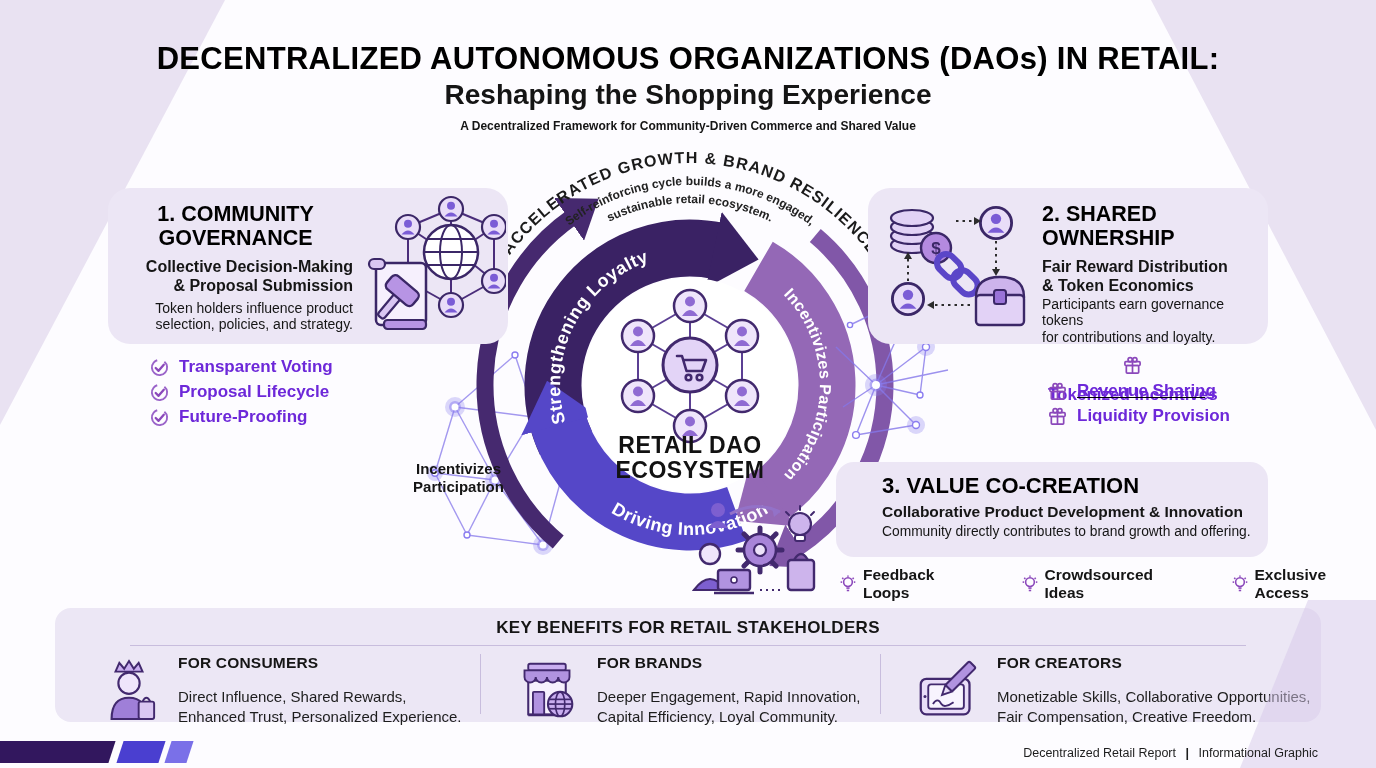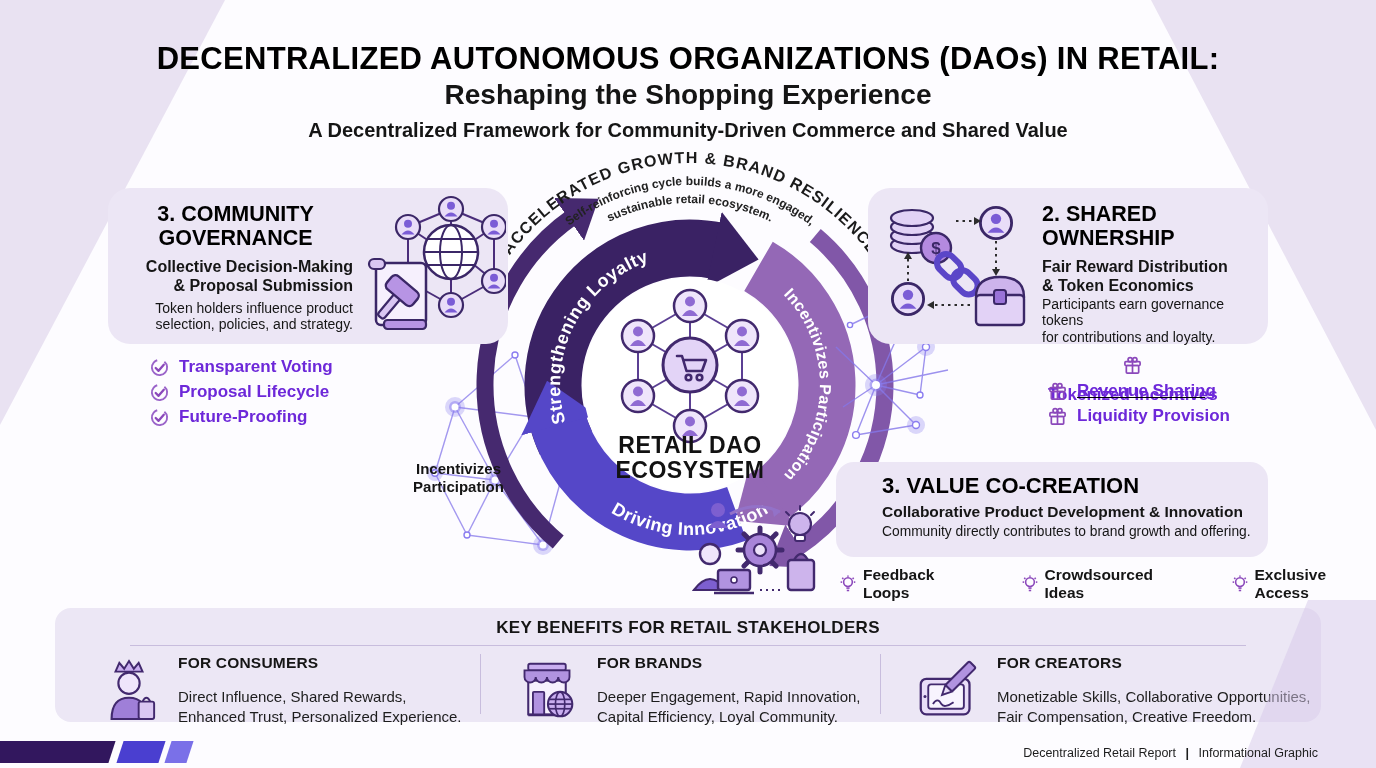--- a/index.html
+++ b/index.html
@@ -23,21 +23,21 @@
 <body>
 
 <div id="canvas">
 
   <div class="wedge" style="background:#e9e2f2;clip-path:polygon(0 0,225px 0,0 425px);z-index:1;"></div>
   <div class="wedge" style="background:#e9e2f2;clip-path:polygon(1151px 0,1376px 0,1376px 430px);z-index:1;"></div>
   <div class="wedge" style="background:rgba(214,199,234,0.5);clip-path:polygon(1308px 600px,1376px 600px,1376px 768px,1240px 768px);z-index:4;"></div>
 
   <div class="abs h-dark" style="left:0;top:41px;width:1376px;text-align:center;font-size:31px;letter-spacing:.3px;z-index:3;">DECENTRALIZED AUTONOMOUS ORGANIZATIONS (DAOs) IN RETAIL:</div>
   <div class="abs txt-black" style="left:0;top:79px;width:1376px;text-align:center;font-size:28px;font-weight:700;z-index:3;">Reshaping the Shopping Experience</div>
-  <div class="abs txt-black" style="left:0;top:119px;width:1376px;text-align:center;font-size:20px;font-weight:600;z-index:3;">A Decentralized Framework for Community-Driven Commerce and Shared Value</div>
+  <div class="abs txt-black" style="left:0;top:119px;width:1376px;text-align:center;font-size:12px;font-weight:600;z-index:3;">A Decentralized Framework for Community-Driven Commerce and Shared Value</div>
 
   <svg class="abs" style="left:415px;top:345px;z-index:2;" width="170" height="230" viewBox="0 0 170 230">
     <g stroke="#8577ea" stroke-width="1.4" opacity="0.75">
       <line x1="100" y1="10" x2="40" y2="62"></line>
         <line x1="100" y1="10" x2="120" y2="70"></line>
       <line x1="40" y1="62" x2="118" y2="72"></line>
         <line x1="40" y1="62" x2="20" y2="128"></line>
       <line x1="40" y1="62" x2="80" y2="135"></line>
         <line x1="118" y1="72" x2="80" y2="135"></line>
       <line x1="118" y1="72" x2="150" y2="120"></line>
@@ -239,21 +239,21 @@
   </svg>
 
   <div class="abs" style="left:396px;top:460px;width:125px;text-align:center;font-size:15px;font-weight:700;color:#151515;line-height:1.22;z-index:3;">
     <div>Incentivizes</div>
     <div>Participation</div>
   </div>
 
   <div class="card" style="left:108px;top:188px;width:400px;height:156px;">
     <div class="abs" style="left:10px;top:14px;width:235px;text-align:right;">
       <div class="h-dark" style="font-size:21.5px;line-height:1.13;text-align:center;">
-        <div>3. COMMUNITY</div>
+        <div>1. COMMUNITY</div>
         <div>GOVERNANCE</div>
       </div>
       <div class="txt-black" style="font-size:16px;font-weight:700;line-height:1.22;margin-top:6px;">
         <div>Collective Decision-Making</div>
         <div>&amp; Proposal Submission</div>
       </div>
       <div class="txt-black" style="font-size:14px;line-height:1.2;margin-top:4px;">
         <div>Token holders influence product</div>
         <div>selection, policies, and strategy.</div>
       </div>

